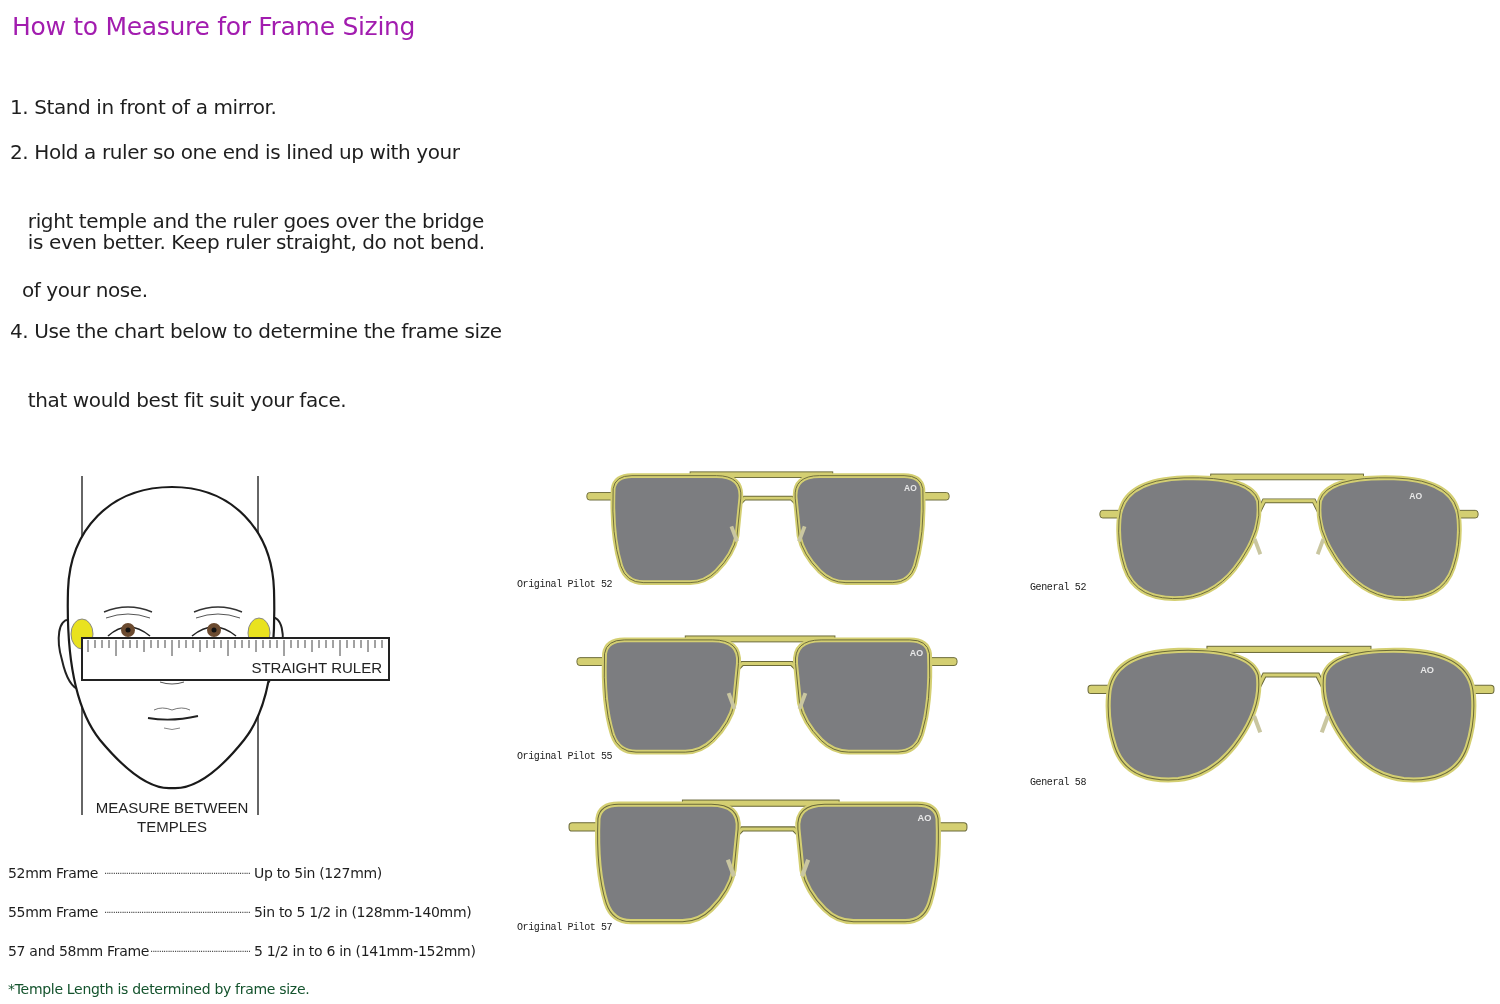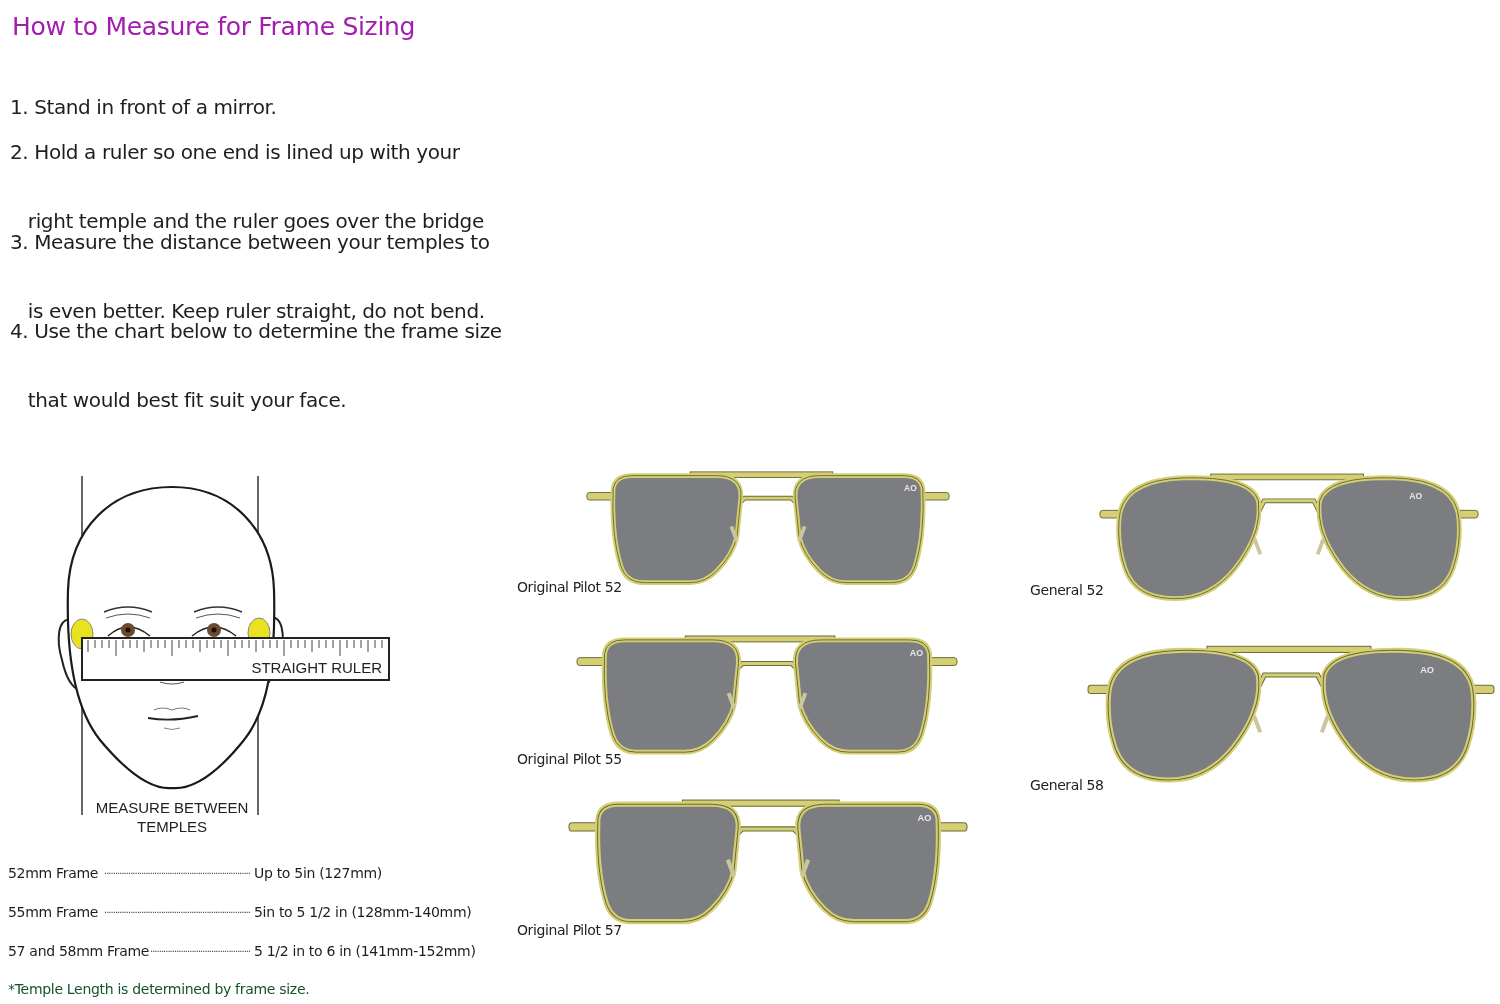--- a/index.html
+++ b/index.html
@@ -1,42 +1,42 @@
 <!DOCTYPE html>
 <html><head>
 <meta charset="utf-8">
 <style>
   html, body { margin:0; padding:0; background:#ffffff; }
   body { width:1500px; height:1004px; position:relative; overflow:hidden;
          font-family:"DejaVu Sans", sans-serif; color:#1a1a1a; }
   .abs { position:absolute; }
   .title { left:12px; top:12px; font-size:25px; font-weight:400; color:#a21caf; letter-spacing:-0.3px; white-space:nowrap; }
   .step { left:10px; font-size:20px; line-height:23px; color:#1e1e1e; letter-spacing:-0.4px; white-space:pre; }
-  .glabel { font-size:14px; color:#222; letter-spacing:-0.4px; white-space:nowrap; }
+  .glabel { font-size:10px; color:#222; letter-spacing:-0.4px; white-space:nowrap;font-family:Liberation Mono, monospace; }
   .size-row { left:8px; font-size:14px; color:#1e1e1e; letter-spacing:-0.3px; white-space:nowrap; }
   .size-row .frame { display:inline-block; }
   .size-row .dots { position:absolute; top:0; color:#444; font-size:10px; letter-spacing:-1px; overflow:hidden; white-space:nowrap; }
   .size-row .range { position:absolute; top:0; white-space:nowrap; }
   .note { left:8px; top:981px; font-size:14px; color:#14532d; letter-spacing:-0.3px; white-space:nowrap; }
   svg text { font-family:"Liberation Sans", sans-serif; }
 </style>
 </head>
 <body>
 
 <div class="abs title">How to Measure for Frame Sizing</div>
 
 <div class="abs step" style="top:50px;">
   <div>1. Stand in front of a mirror.</div>
 </div>
 <div class="abs step" style="top:95px;">
   <div>2. Hold a ruler so one end is lined up with your</div>
   <div>   right temple and the ruler goes over the bridge</div>
+  <div>  of your nose.</div>
 </div>
 <div class="abs step" style="top:185px;">
-  <div>3. Measure the distance between your temples to</div>
   <div>   is even better. Keep ruler straight, do not bend.</div>
 </div>
 <div class="abs step" style="top:274px;">
   <div>4. Use the chart below to determine the frame size</div>
   <div>   that would best fit suit your face.</div>
 </div>
 
 <svg class="abs" style="left:0; top:470px;" width="420" height="380" viewBox="0 470 420 380">
 
   <line x1="82" y1="476" x2="82" y2="815" stroke="#333" stroke-width="1.5"></line>

